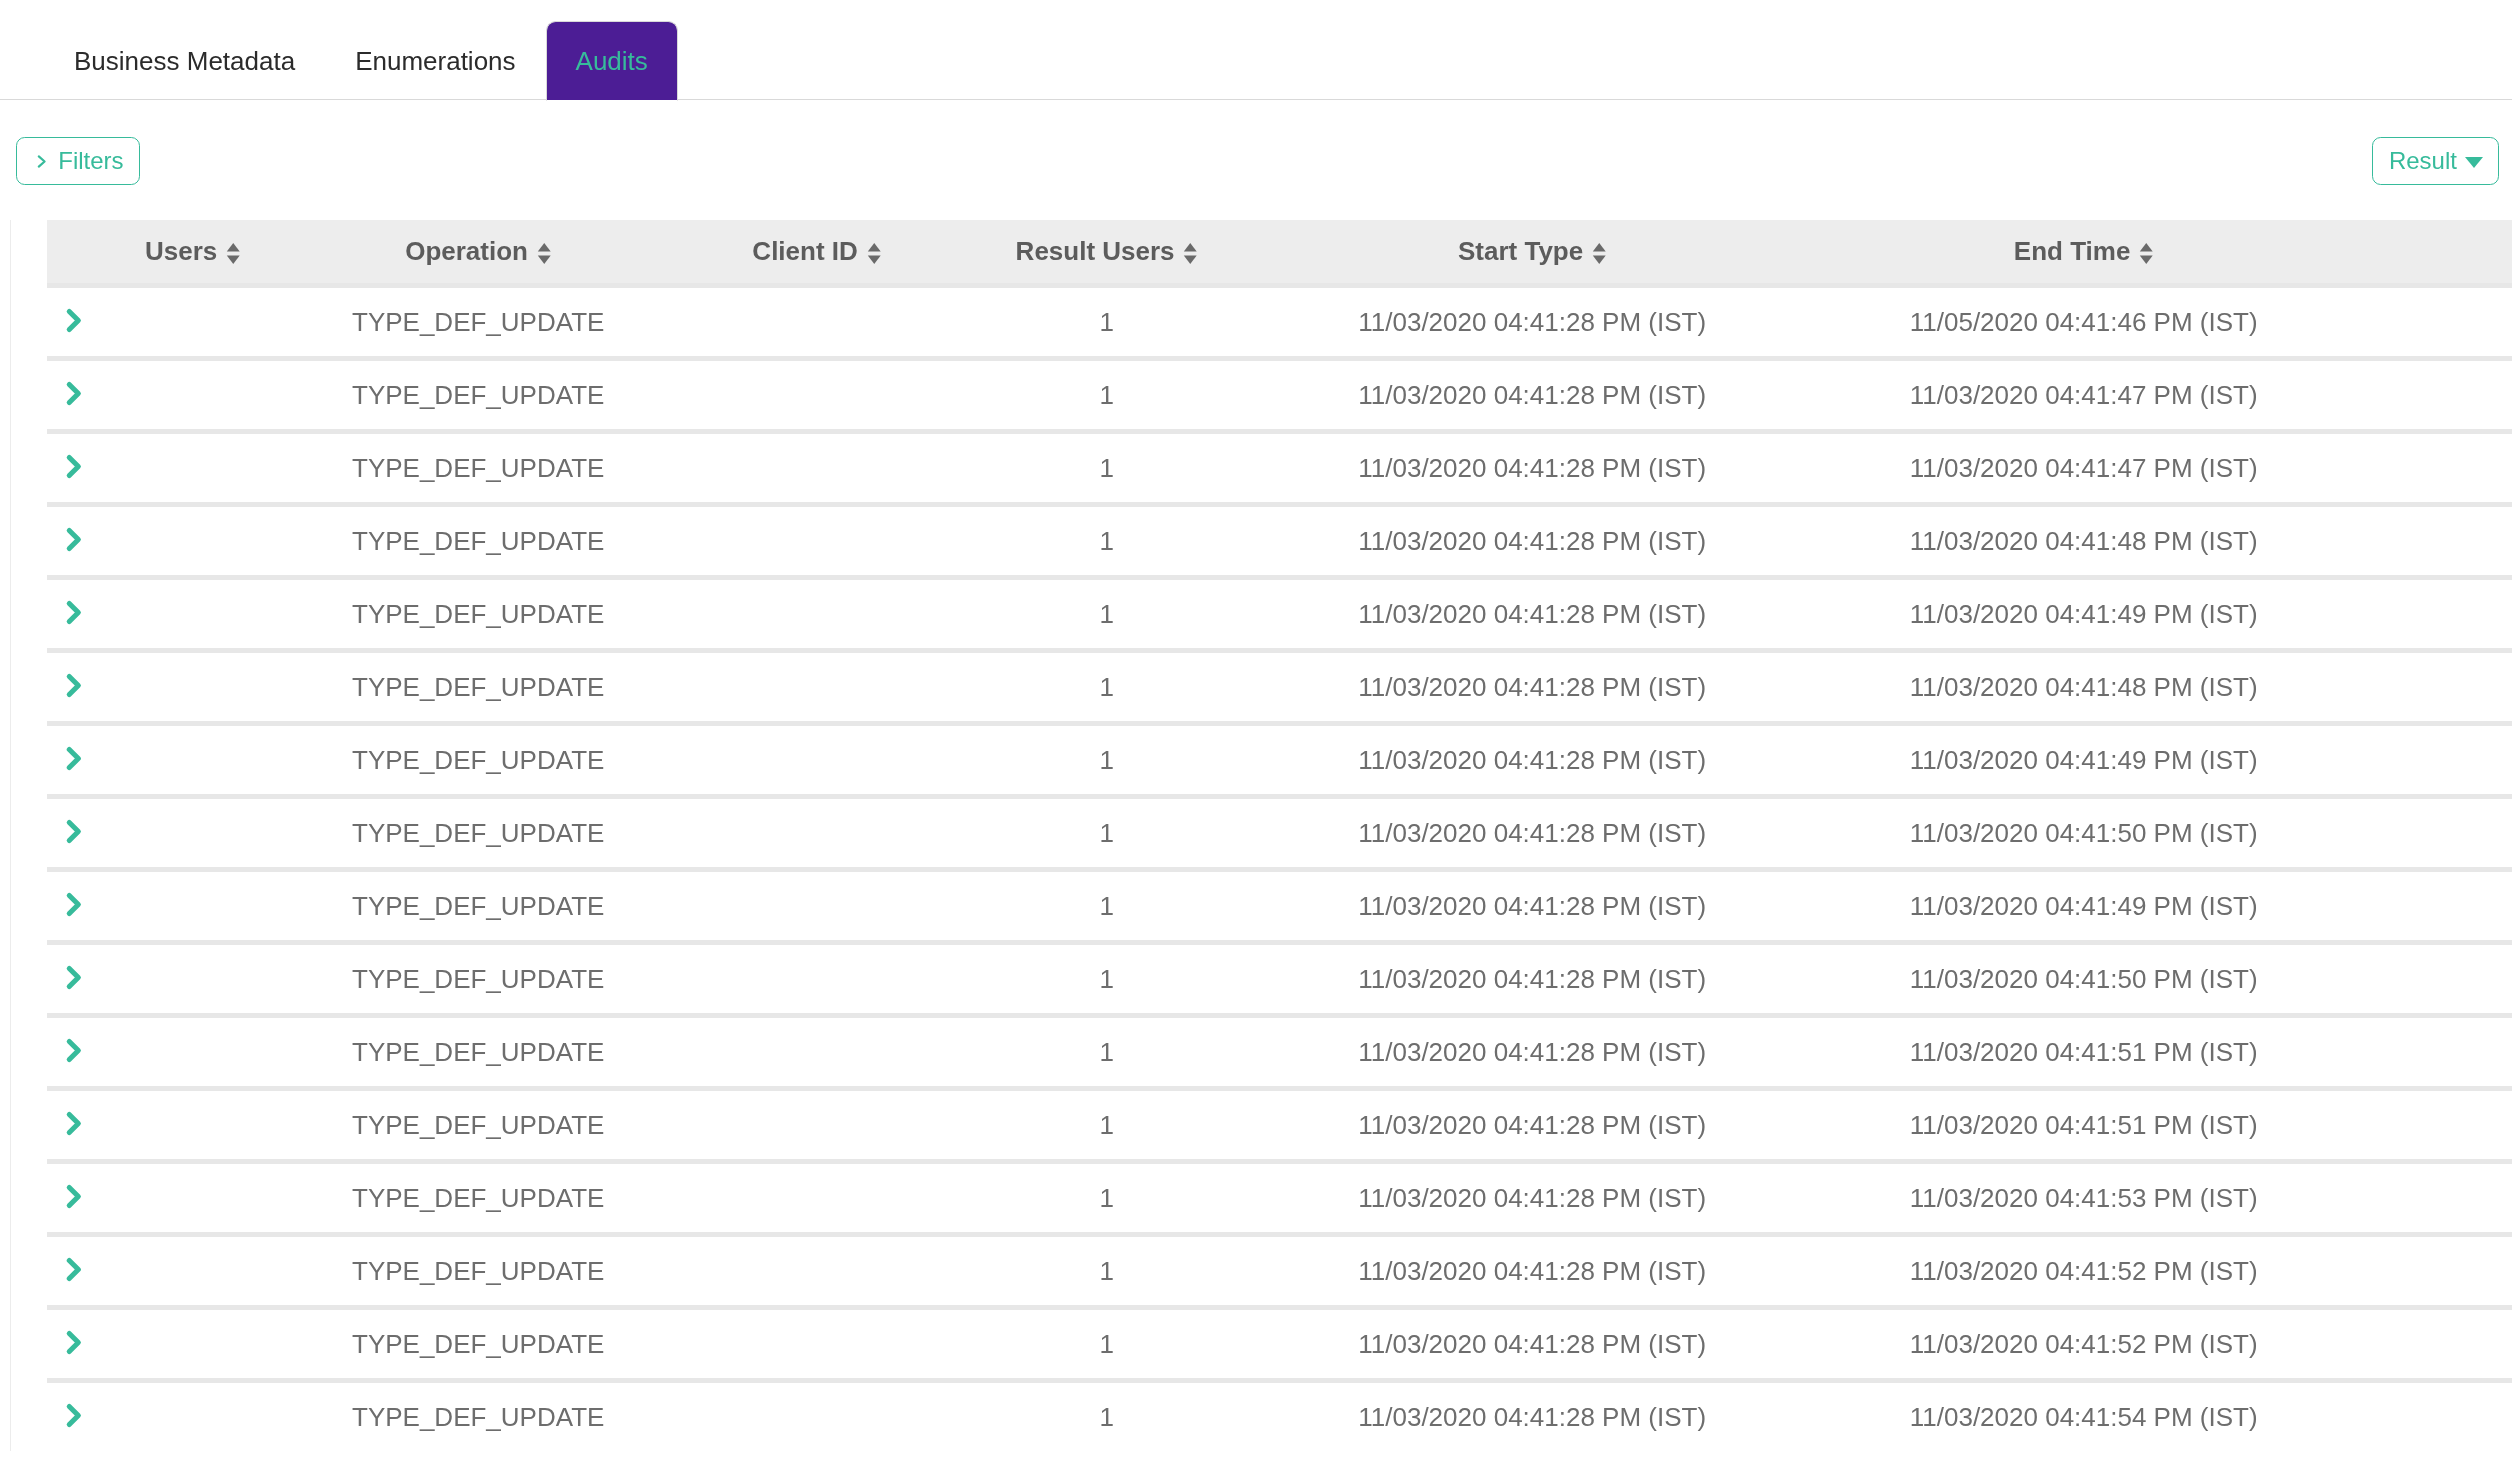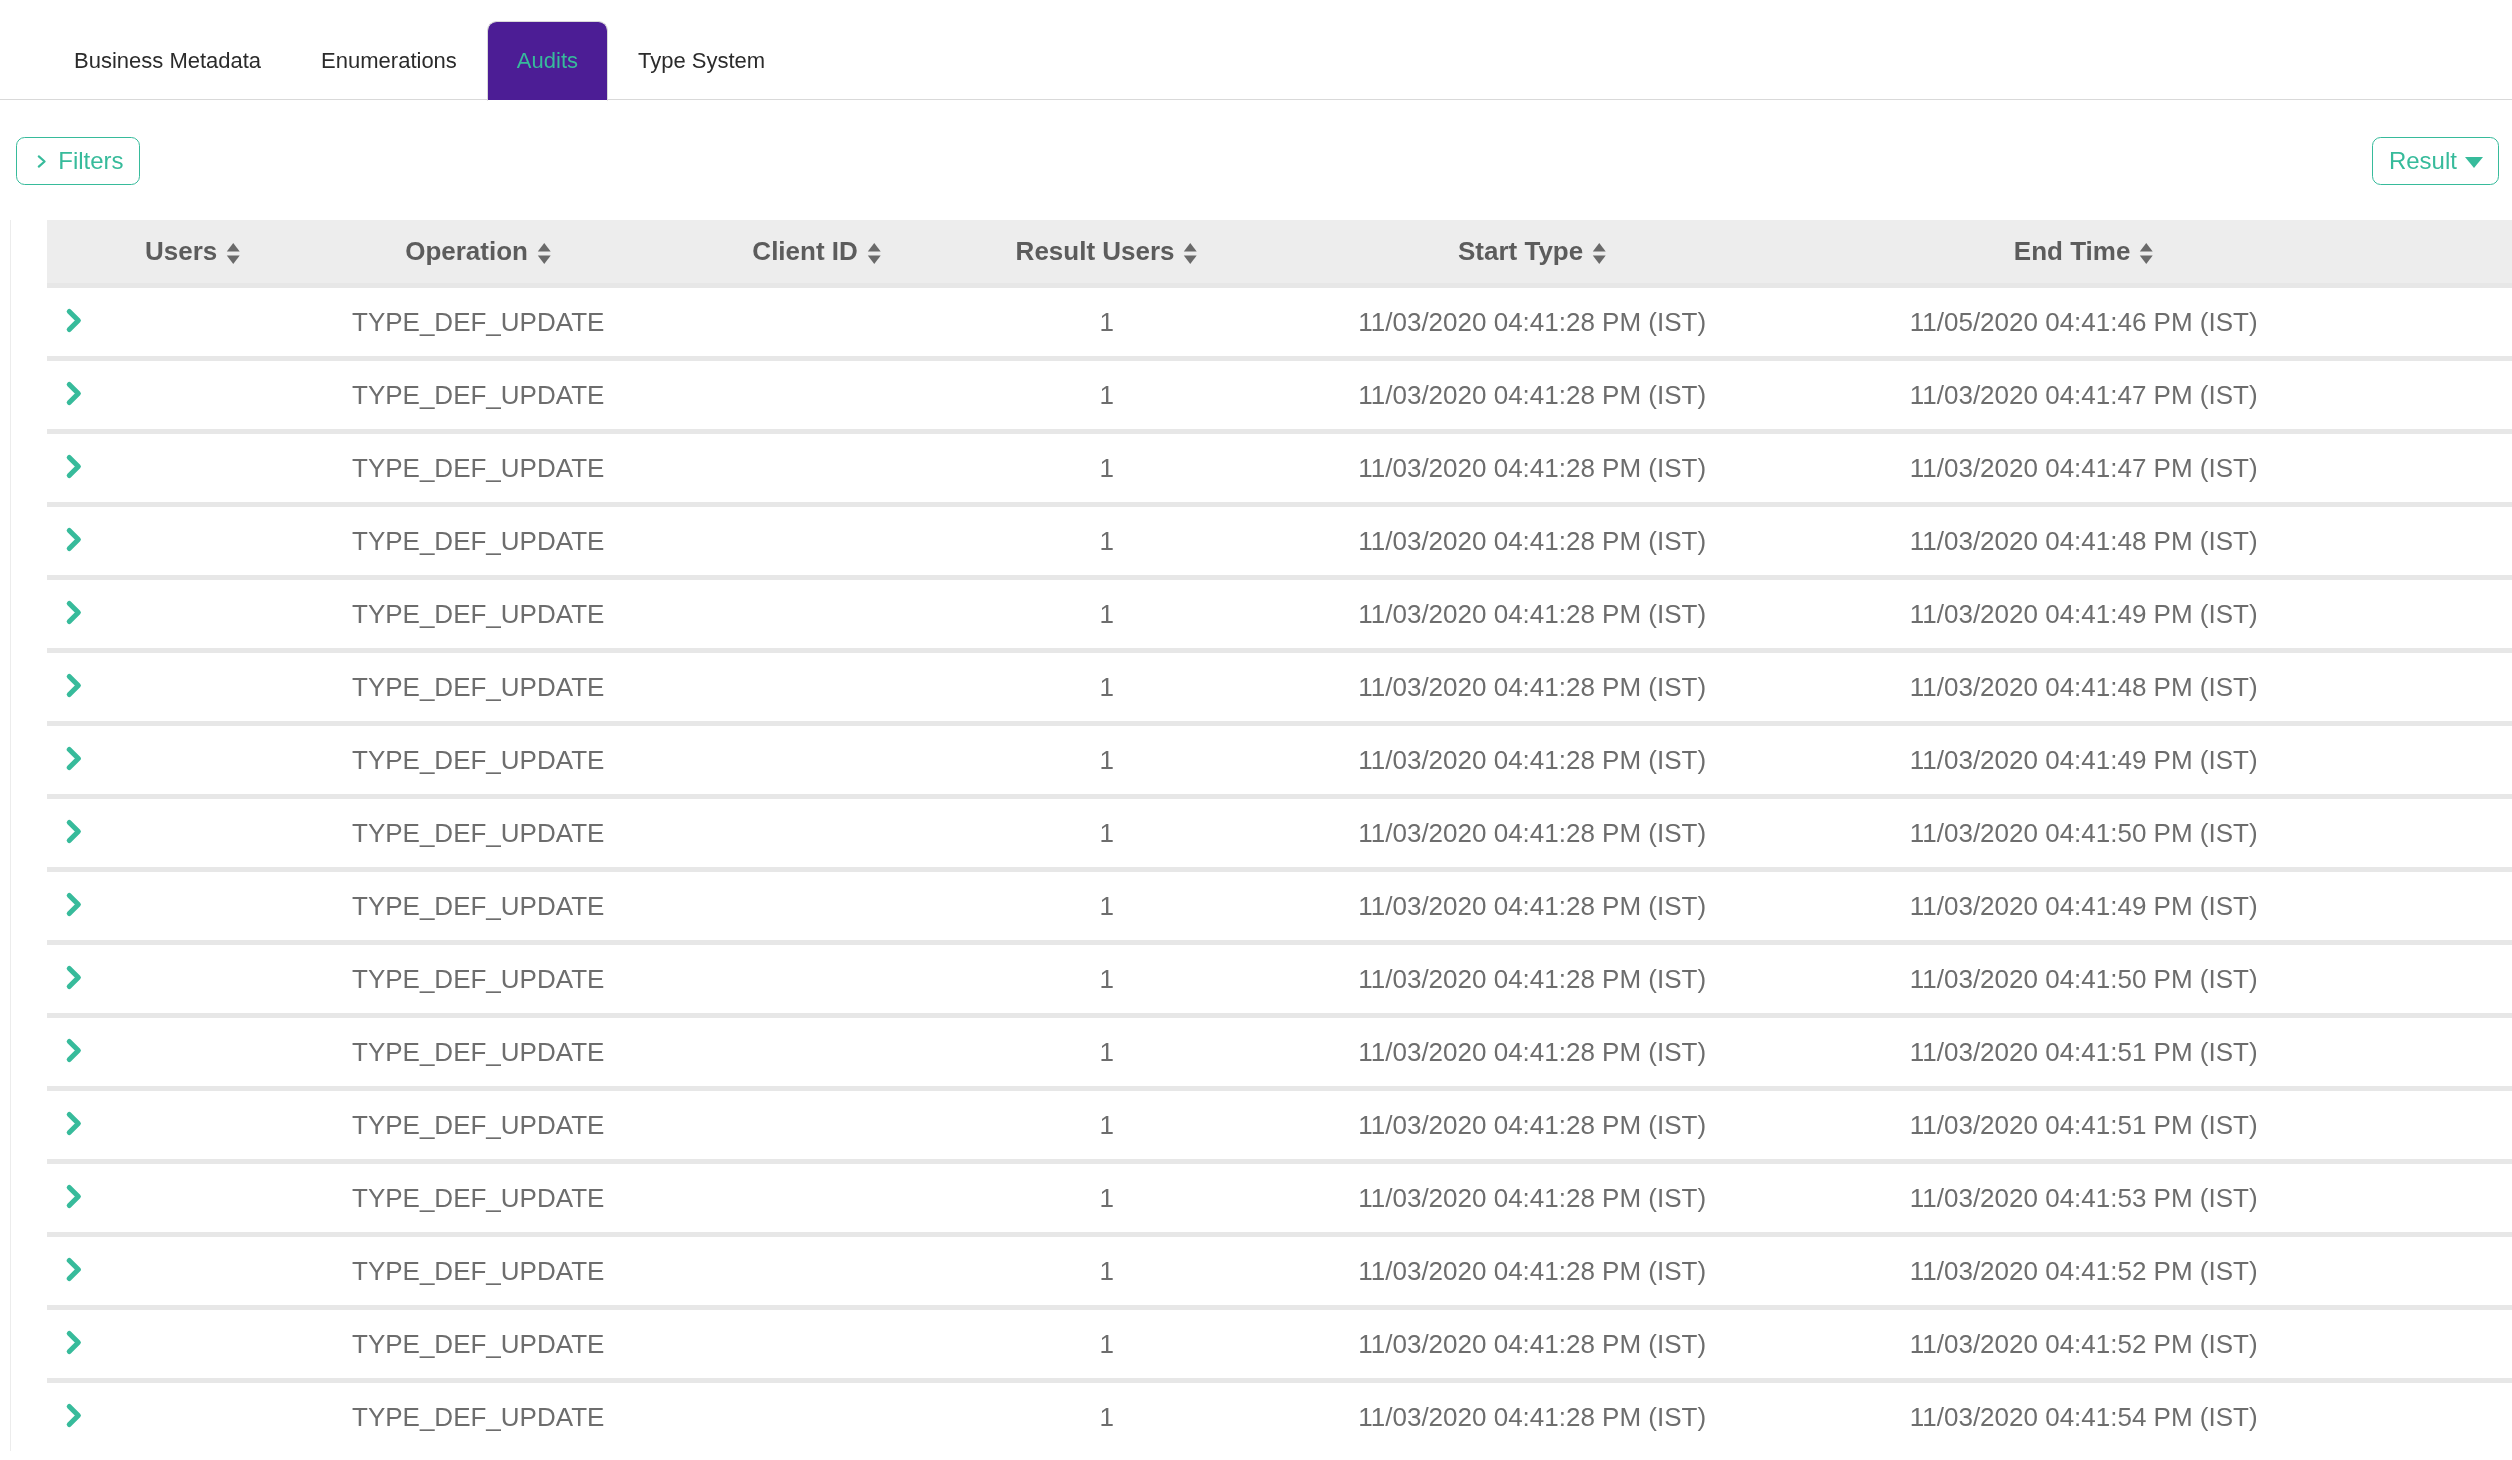--- a/index.html
+++ b/index.html
@@ -24,21 +24,21 @@
     display: flex;
     align-items: flex-end;
     padding: 21px 0 0 44px;
     border-bottom: 1.9px solid var(--tab-border);
     background: #fff;
   }
   .tab {
     height: 80px;
     line-height: 78px;
     padding: 0 29px;
-    font-size: 22px;
+    font-size: 26px;
     color: var(--tab-text);
     cursor: pointer;
     white-space: nowrap;
     margin-bottom: -1.9px;
     border: 1.9px solid transparent;
     border-bottom: none;
     text-align: right;
   }
   .tab.active {
     color: var(--accent);
@@ -133,21 +133,20 @@
 </style>
 </head>
 <body>
 
 <div class="page">
 
   <nav class="tabbar">
     <div class="tab">Business Metadata</div>
     <div class="tab">Enumerations</div>
     <div class="tab active">Audits</div>
-    <div class="tab">Type System</div>
   </nav>
 
   <div class="toolbar">
     <button class="btn">
       <svg width="17.4" height="21" viewBox="0 0 24 24">
         <path d="M8 5 L16 12 L8 19" stroke="#37bb9b" stroke-width="3" fill="none" stroke-linecap="round" stroke-linejoin="round"></path>
       </svg>
       <span>Filters</span>
     </button>
     <button class="btn">

